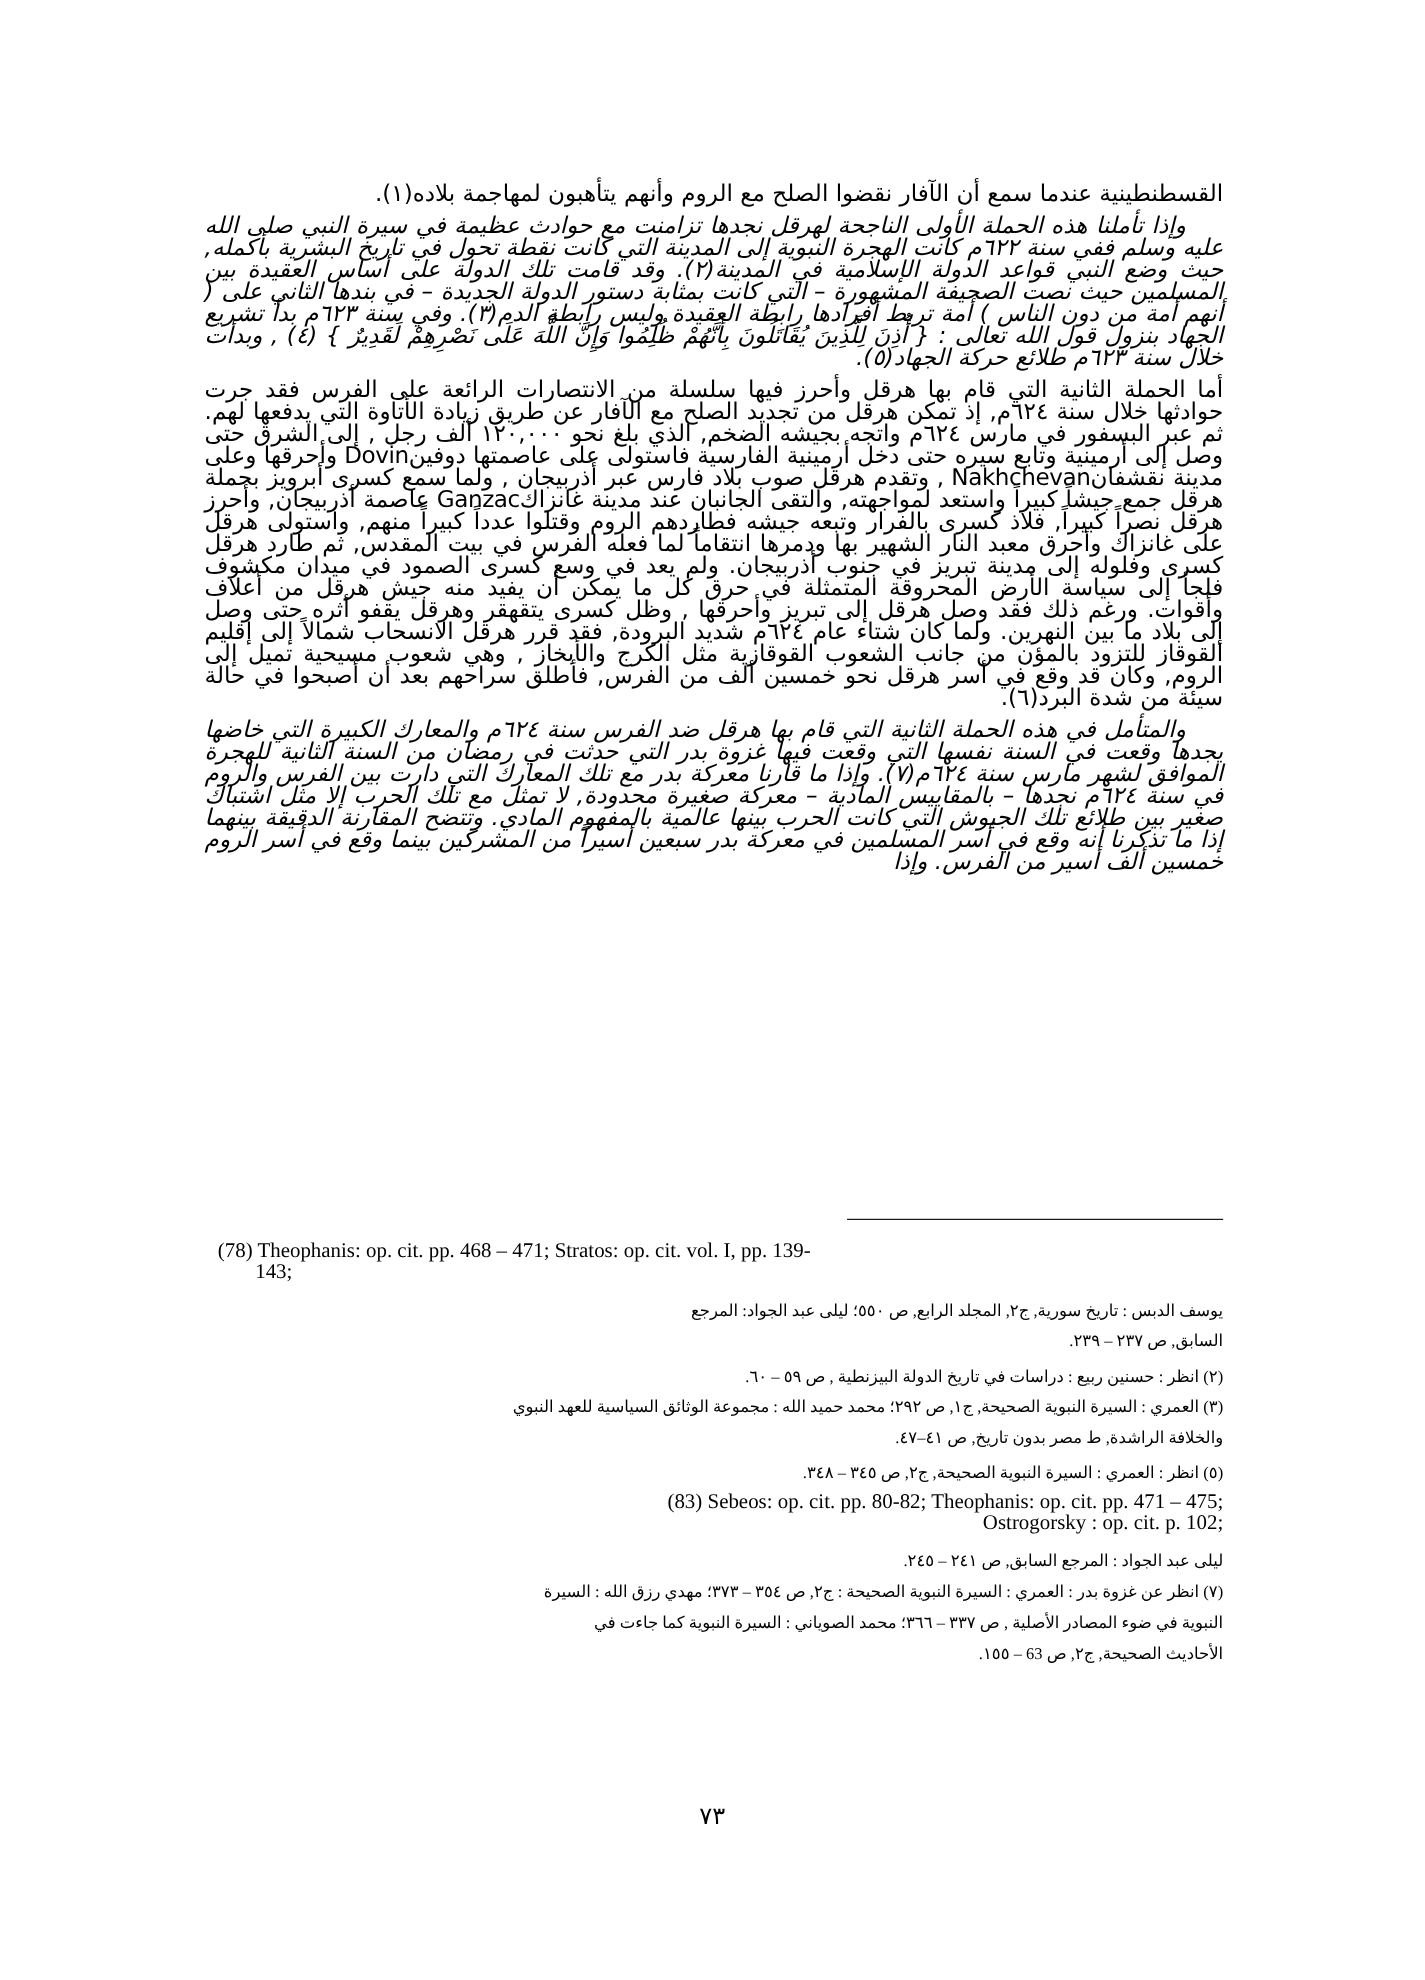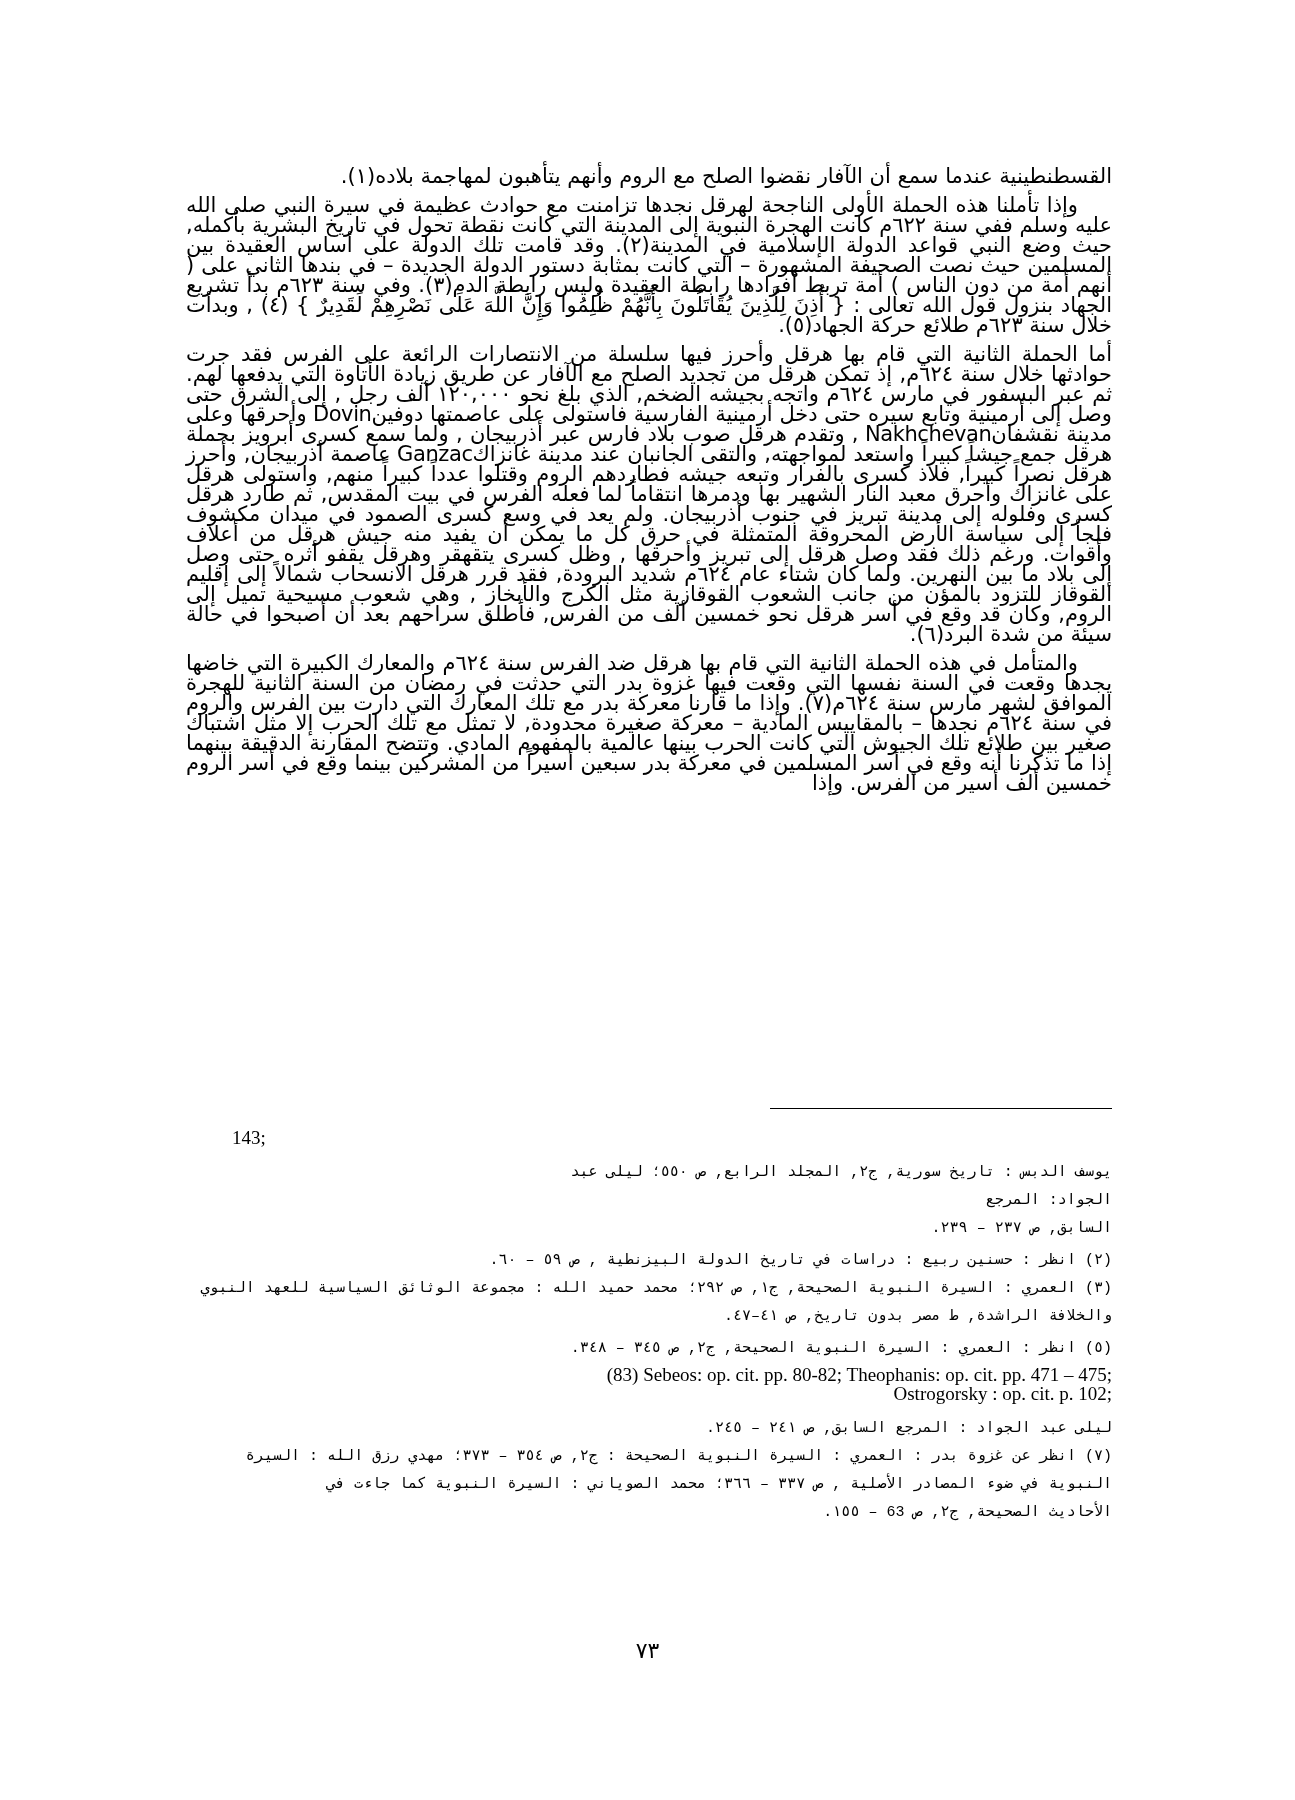--- a/index.html
+++ b/index.html
@@ -5,36 +5,36 @@
   html, body { margin: 0; padding: 0; background: #ffffff; }
   body { width: 1295px; height: 1800px; position: relative; overflow: hidden; color: #000; }
   .page { position: absolute; left: 0; top: 0; width: 1295px; height: 1800px; }
   .body-text {
     position: absolute; left: 186px; top: 166px; width: 926px;
     direction: rtl; text-align: justify; text-align-last: right;
     font-family: "DejaVu Sans", "Liberation Sans", sans-serif;
     font-size: 21px; line-height: 20px; letter-spacing: -0.4px;
   }
   .body-text p { margin: 0 0 9px 0; }
-  .body-text p.indent { text-indent: 34px; }
+  .body-text p.indent { text-indent: 34px; font-style: italic; }
   .body-text p.first { text-indent: 0; }
   .rule {
     position: absolute; left: 770px; top: 1108px; width: 342px; height: 0;
     border-top: 1.5px solid #000;
   }
   .footnotes { position: absolute; left: 176px; top: 1128px; width: 936px; }
   .fn-en {
     direction: ltr; text-align: left;
     font-family: "Liberation Serif", "DejaVu Serif", serif;
     font-size: 19px; line-height: 19px; margin: 0 0 12px 22px;
   }
   .fn-en .cont { padding-left: 34px; }
   .fn-ar {
     direction: rtl; text-align: right;
-    font-family: Liberation Mono, monospace;
+    font-family: Liberation Serif, serif;
     font-size: 15px; line-height: 28px; margin: 0;
   }
   .fn-block { margin-bottom: 4px; }
   .fn-block.narrow { width: 592px; margin-left: auto; }
   .page-number {
     position: absolute; left: 0; width: 1295px; top: 1638px; text-align: center;
     font-family: Liberation Serif, serif; font-size: 22px;
   }
 </style>
 </head>
@@ -46,20 +46,21 @@
     <p class="first">القسطنطينية عندما سمع أن الآفار نقضوا الصلح مع الروم وأنهم يتأهبون لمهاجمة بلاده(١).</p>
     <p class="indent">وإذا تأملنا هذه الحملة الأولى الناجحة لهرقل نجدها تزامنت مع حوادث عظيمة في سيرة النبي صلى الله عليه وسلم ففي سنة ٦٢٢م كانت الهجرة النبوية إلى المدينة التي كانت نقطة تحول في تاريخ البشرية بأكمله, حيث وضع النبي قواعد الدولة الإسلامية في المدينة(٢). وقد قامت تلك الدولة على أساس العقيدة بين المسلمين حيث نصت الصحيفة المشهورة – التي كانت بمثابة دستور الدولة الجديدة – في بندها الثاني على ( أنهم أمة من دون الناس ) أمة تربط أفرادها رابطة العقيدة وليس رابطة الدم(٣). وفي سنة ٦٢٣م بدأ تشريع الجهاد بنزول قول الله تعالى : { أُذِنَ لِلَّذِينَ يُقَاتَلُونَ بِأَنَّهُمْ ظُلِمُوا وَإِنَّ اللَّهَ عَلَى نَصْرِهِمْ لَقَدِيرٌ } (٤) , وبدأت خلال سنة ٦٢٣م طلائع حركة الجهاد(٥).</p>
     <p class="first">أما الحملة الثانية التي قام بها هرقل وأحرز فيها سلسلة من الانتصارات الرائعة على الفرس فقد جرت حوادثها خلال سنة ٦٢٤م, إذ تمكن هرقل من تجديد الصلح مع الآفار عن طريق زيادة الأتاوة التي يدفعها لهم. ثم عبر البسفور في مارس ٦٢٤م واتجه بجيشه الضخم, الذي بلغ نحو ١٢٠,٠٠٠ ألف رجل , إلى الشرق حتى وصل إلى أرمينية وتابع سيره حتى دخل أرمينية الفارسية فاستولى على عاصمتها دوفينDovin وأحرقها وعلى مدينة نقشفانNakhchevan , وتقدم هرقل صوب بلاد فارس عبر أذربيجان , ولما سمع كسرى أبرويز بحملة هرقل جمع جيشاً كبيراً واستعد لمواجهته, والتقى الجانبان عند مدينة غانزاكGanzac عاصمة أذربيجان, وأحرز هرقل نصراً كبيراً, فلاذ كسرى بالفرار وتبعه جيشه فطاردهم الروم وقتلوا عدداً كبيراً منهم, واستولى هرقل على غانزاك وأحرق معبد النار الشهير بها ودمرها انتقاماً لما فعله الفرس في بيت المقدس, ثم طارد هرقل كسرى وفلوله إلى مدينة تبريز في جنوب أذربيجان. ولم يعد في وسع كسرى الصمود في ميدان مكشوف فلجأ إلى سياسة الأرض المحروقة المتمثلة في حرق كل ما يمكن أن يفيد منه جيش هرقل من أعلاف وأقوات. ورغم ذلك فقد وصل هرقل إلى تبريز وأحرقها , وظل كسرى يتقهقر وهرقل يقفو أثره حتى وصل إلى بلاد ما بين النهرين. ولما كان شتاء عام ٦٢٤م شديد البرودة, فقد قرر هرقل الانسحاب شمالاً إلى إقليم القوقاز للتزود بالمؤن من جانب الشعوب القوقازية مثل الكرج والأبخاز , وهي شعوب مسيحية تميل إلى الروم, وكان قد وقع في أسر هرقل نحو خمسين ألف من الفرس, فأطلق سراحهم بعد أن أصبحوا في حالة سيئة من شدة البرد(٦).</p>
     <p class="indent">والمتأمل في هذه الحملة الثانية التي قام بها هرقل ضد الفرس سنة ٦٢٤م والمعارك الكبيرة التي خاضها يجدها وقعت في السنة نفسها التي وقعت فيها غزوة بدر التي حدثت في رمضان من السنة الثانية للهجرة الموافق لشهر مارس سنة ٦٢٤م(٧). وإذا ما قارنا معركة بدر مع تلك المعارك التي دارت بين الفرس والروم في سنة ٦٢٤م نجدها – بالمقاييس المادية – معركة صغيرة محدودة, لا تمثل مع تلك الحرب إلا مثل اشتباك صغير بين طلائع تلك الجيوش التي كانت الحرب بينها عالمية بالمفهوم المادي. وتتضح المقارنة الدقيقة بينهما إذا ما تذكرنا أنه وقع في أسر المسلمين في معركة بدر سبعين أسيراً من المشركين بينما وقع في أسر الروم خمسين ألف أسير من الفرس. وإذا</p>
   </div>
 
   <div class="rule"></div>
 
   <div class="footnotes">
     <div class="fn-en">
+      <div>(78) Theophanis: op. cit. pp. 468 – 471; Stratos: op. cit. vol. I, pp. 139-</div>
       <div class="cont">143;</div>
     </div>
 
     <div class="fn-block narrow">
       <p class="fn-ar">يوسف الدبس : تاريخ سورية, ج٢, المجلد الرابع, ص ٥٥٠؛ ليلى عبد الجواد: المرجع</p>
       <p class="fn-ar">السابق, ص ٢٣٧ – ٢٣٩.</p>
     </div>
 
     <p class="fn-ar">(٢) انظر : حسنين ربيع : دراسات في تاريخ الدولة البيزنطية , ص ٥٩ – ٦٠.</p>
 

